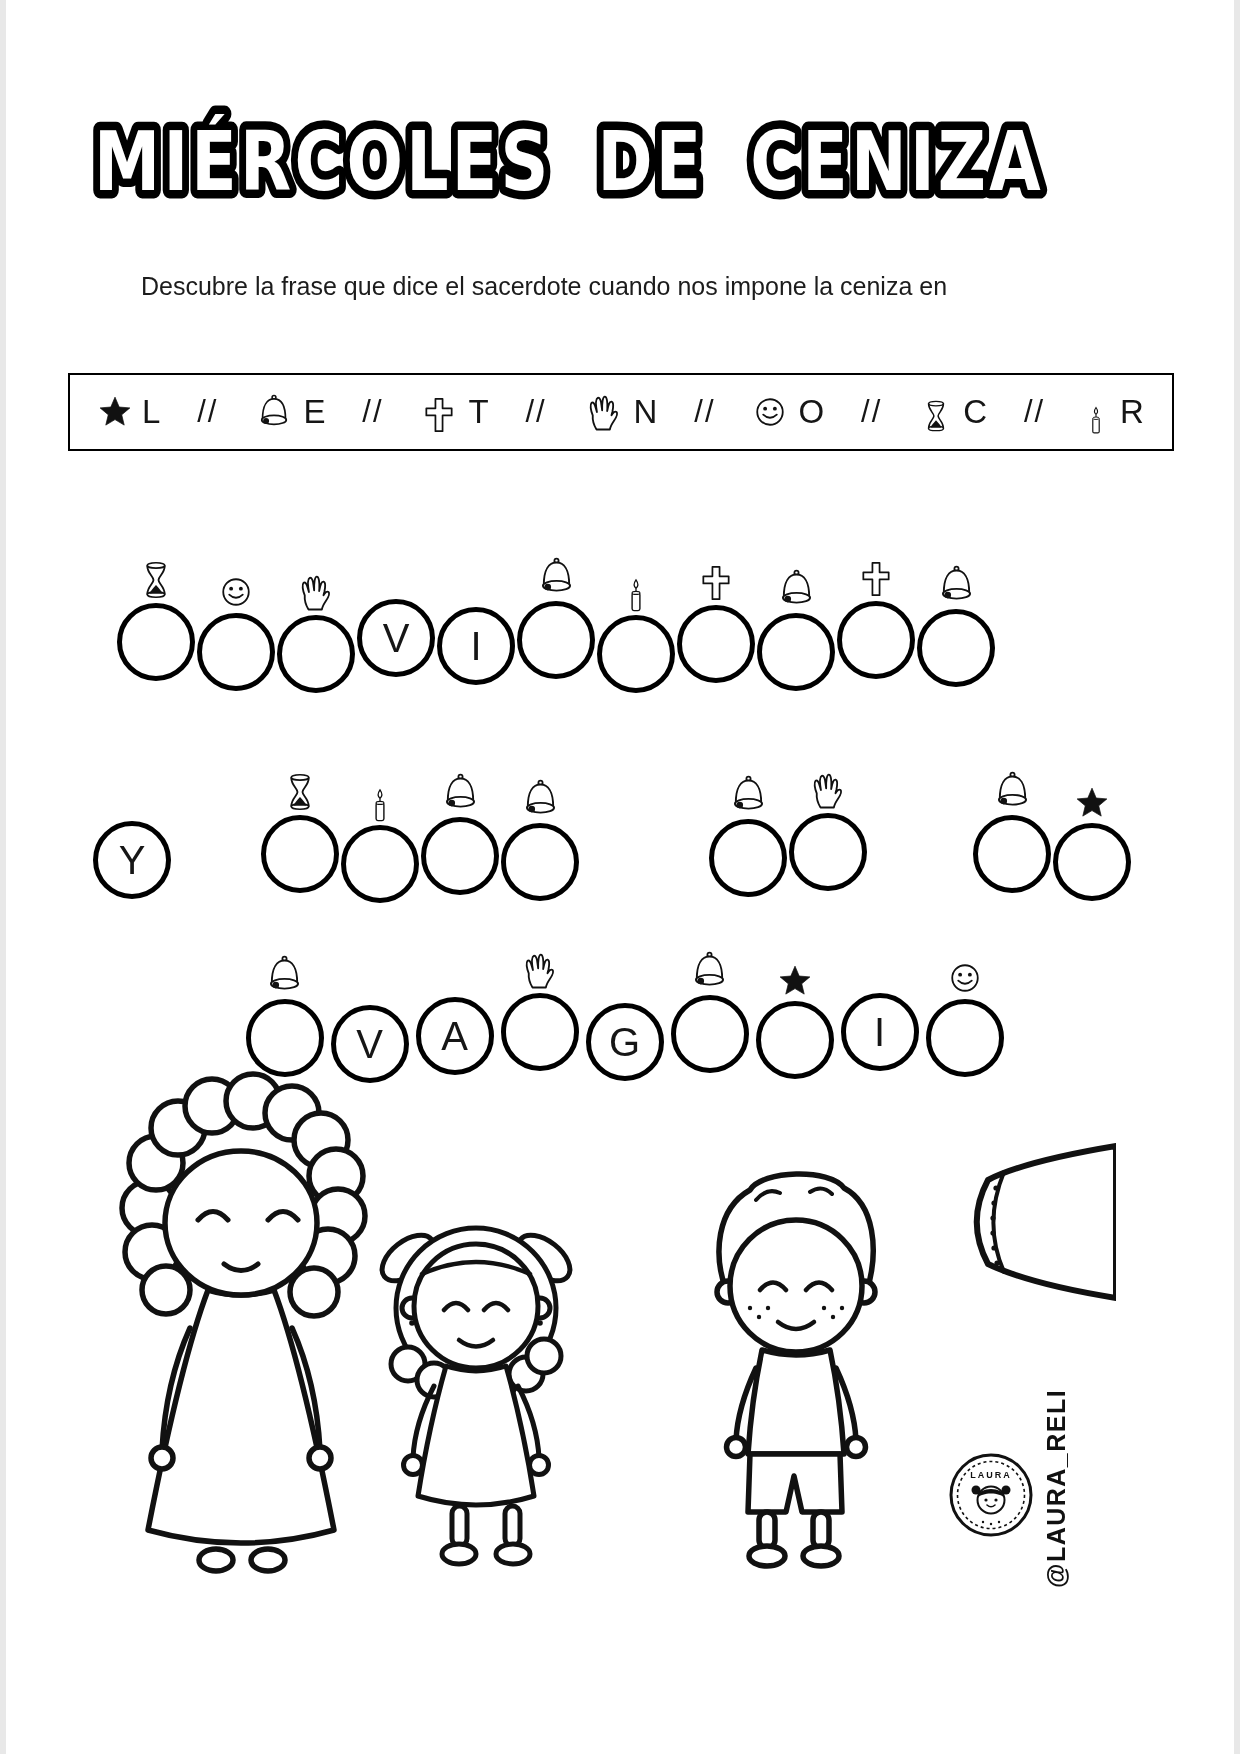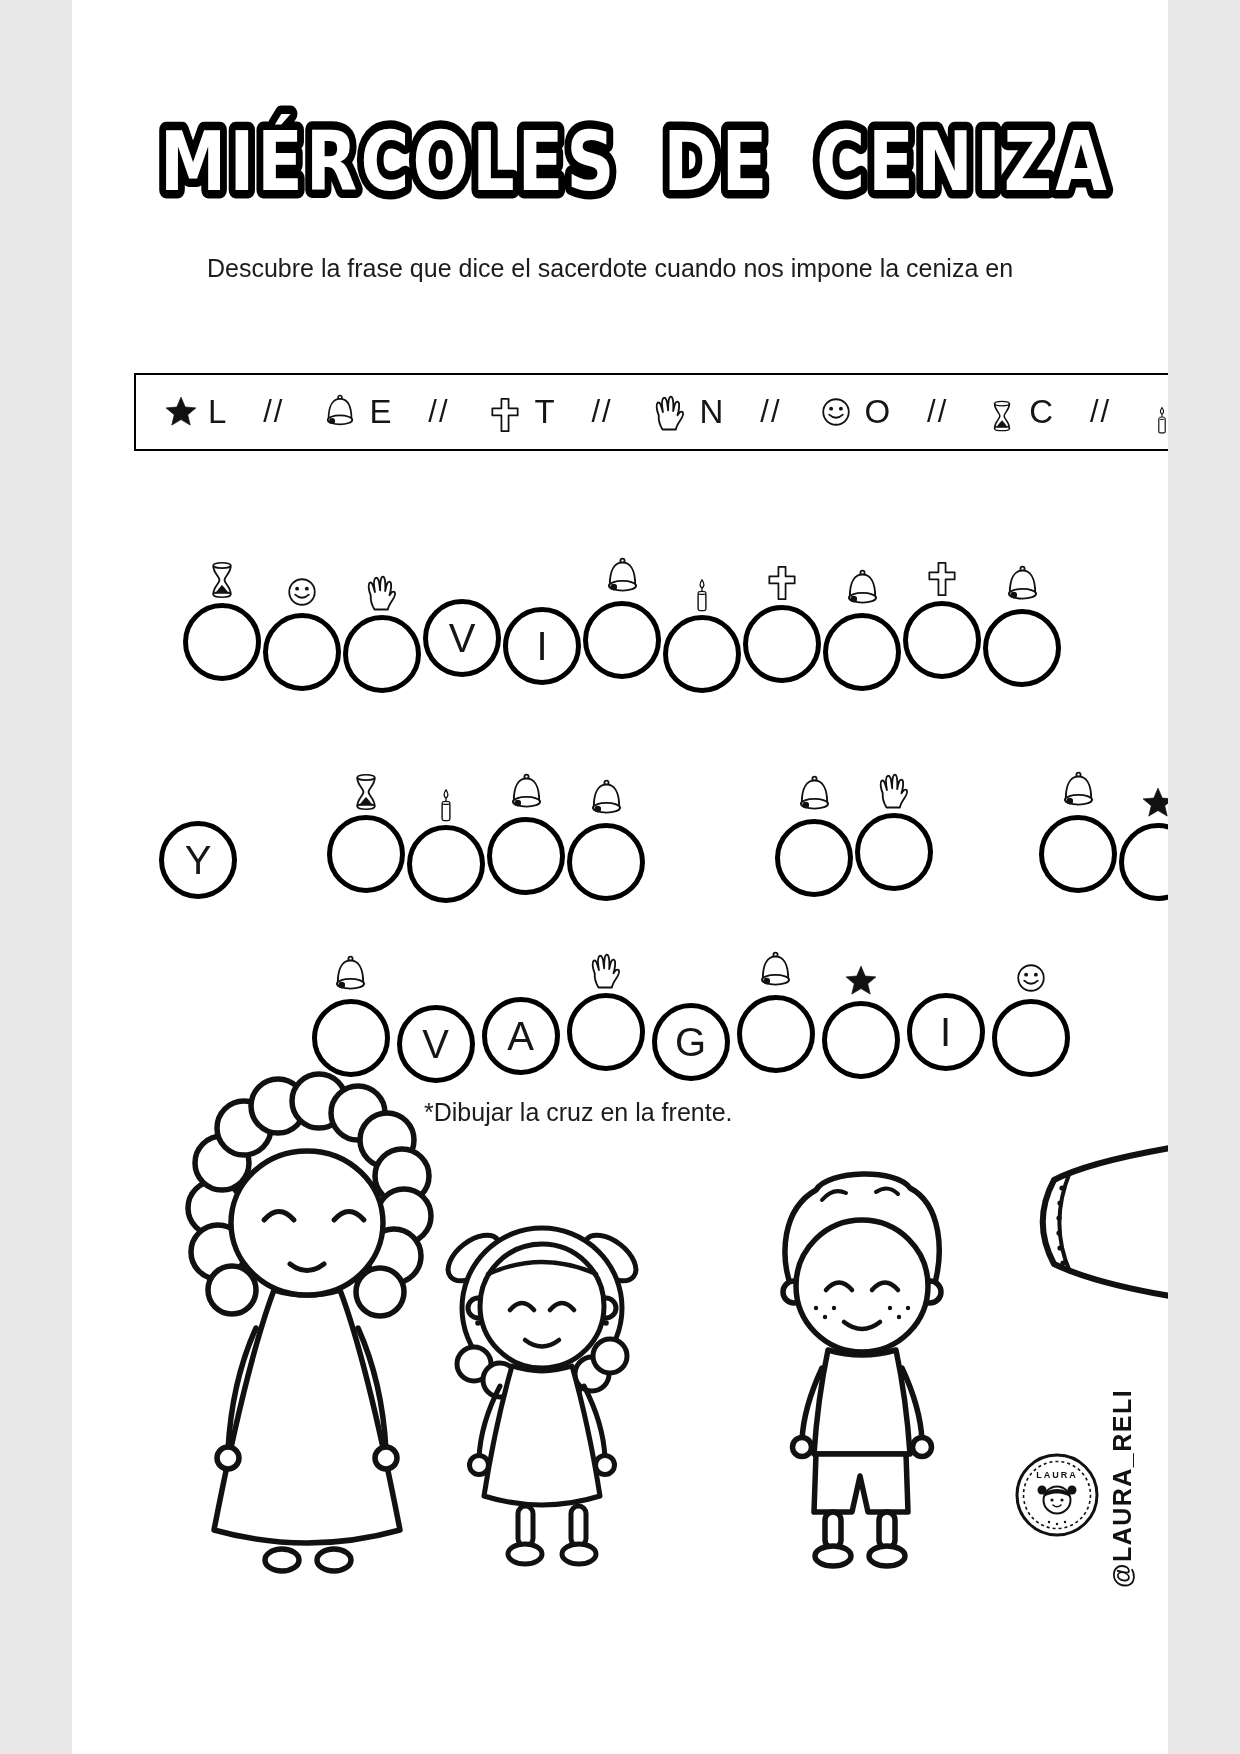--- a/index.html
+++ b/index.html
@@ -1,25 +1,25 @@
 <!DOCTYPE html>
 <html><head>
 <meta charset="utf-8">
 <style>
   html,body{margin:0;padding:0;background:#e8e8e8;}
-  .page{position:relative;width:1096px;height:1754px;background:#ffffff;margin:0 auto;
+  .page{position:relative;width:1228px;height:1754px;background:#ffffff;margin:0 auto;
         font-family:"Liberation Sans",sans-serif;color:#111;overflow:hidden;}
 
   
   .title-svg{position:absolute;left:0;top:86px;width:1240px;height:140px;}
 
   
   .instructions{position:absolute;left:135px;top:250px;width:920px;
                 font-size:25px;line-height:1.45;color:#1c1c1c;}
-  .instructions span{display:block;}
+  .instructions span{display:block;margin-top:18px;}
 
   
   .legend{position:absolute;left:62px;top:373px;width:1106px;height:78px;
           border:2.5px solid #000;box-sizing:border-box;display:flex;align-items:center;
           justify-content:space-between;padding:0 28px;background:#fff;}
   .leg-item{display:flex;align-items:center;gap:10px;}
   .leg-letter{font-size:33px;color:#161616;}
   .sep{font-size:31px;letter-spacing:2px;color:#161616;}
 
   
@@ -395,21 +395,20 @@
           <div class="cell-sym">
             <svg class="sym-icon sym-smiley" viewBox="0 0 48 48" preserveAspectRatio="xMidYMax meet">
               <use href="#sym-smiley"></use>
             </svg>
           </div>
           <div class="circle"></div>
         </div>
       </div>
     </div>
 
-  <div class="footnote">*Dibujar la cruz en la frente.</div>
 
   <svg class="scene" viewBox="0 0 1060 540" stroke-linecap="round" stroke-linejoin="round">
 
     <g fill="#fff" stroke="#111" stroke-width="5.5">
       <circle cx="93" cy="140" r="27"></circle>
         <circle cx="100" cy="95" r="27"></circle>
         <circle cx="122" cy="60" r="27"></circle>
       <circle cx="156" cy="38" r="27"></circle>
         <circle cx="197" cy="33" r="27"></circle>
         <circle cx="236" cy="45" r="27"></circle>

